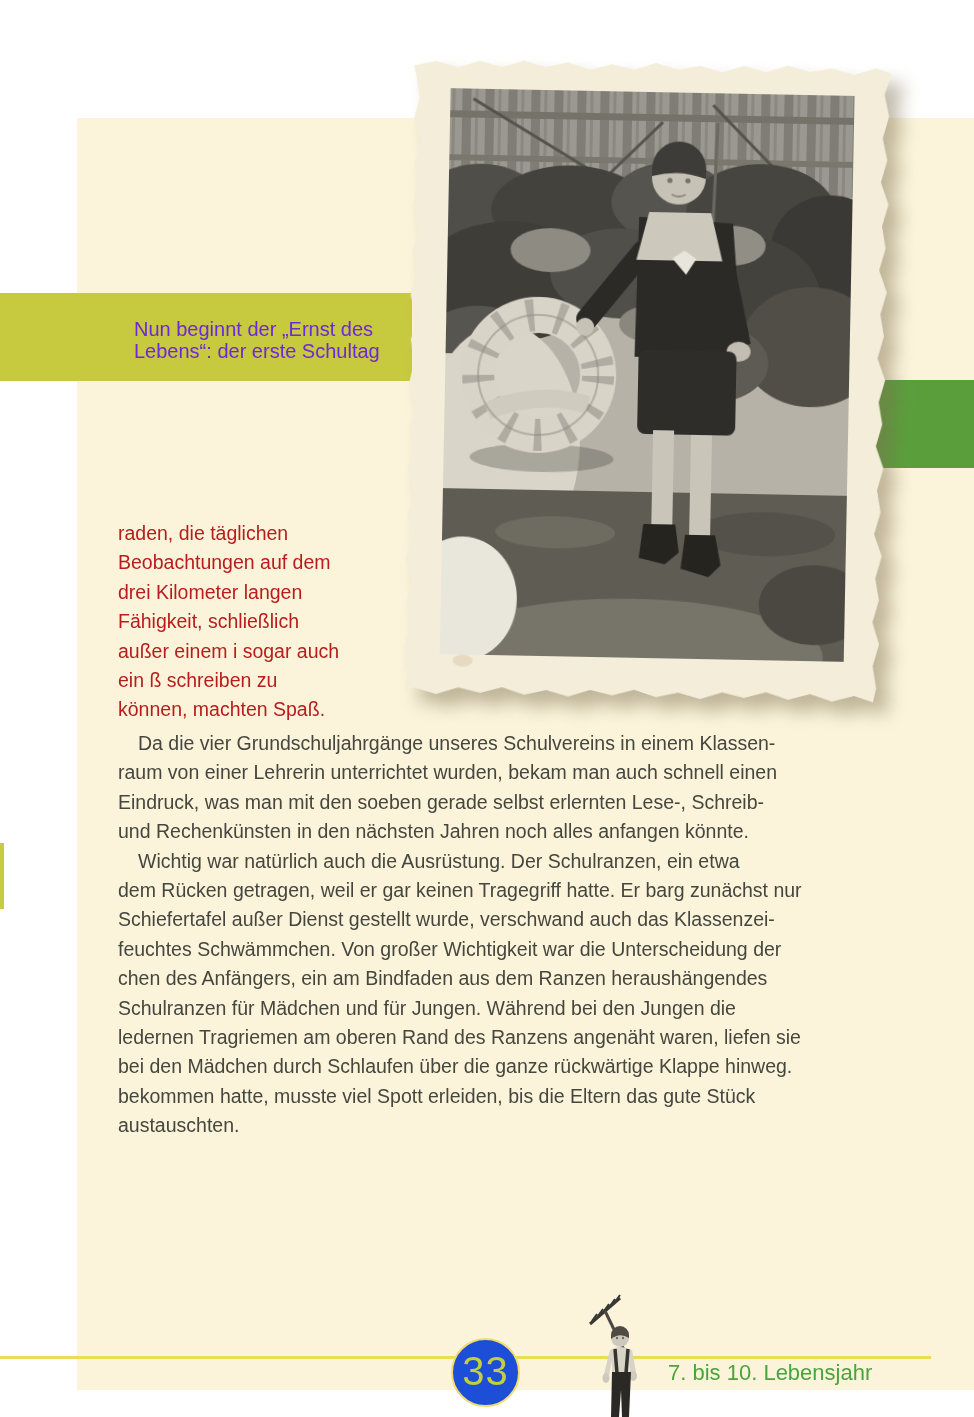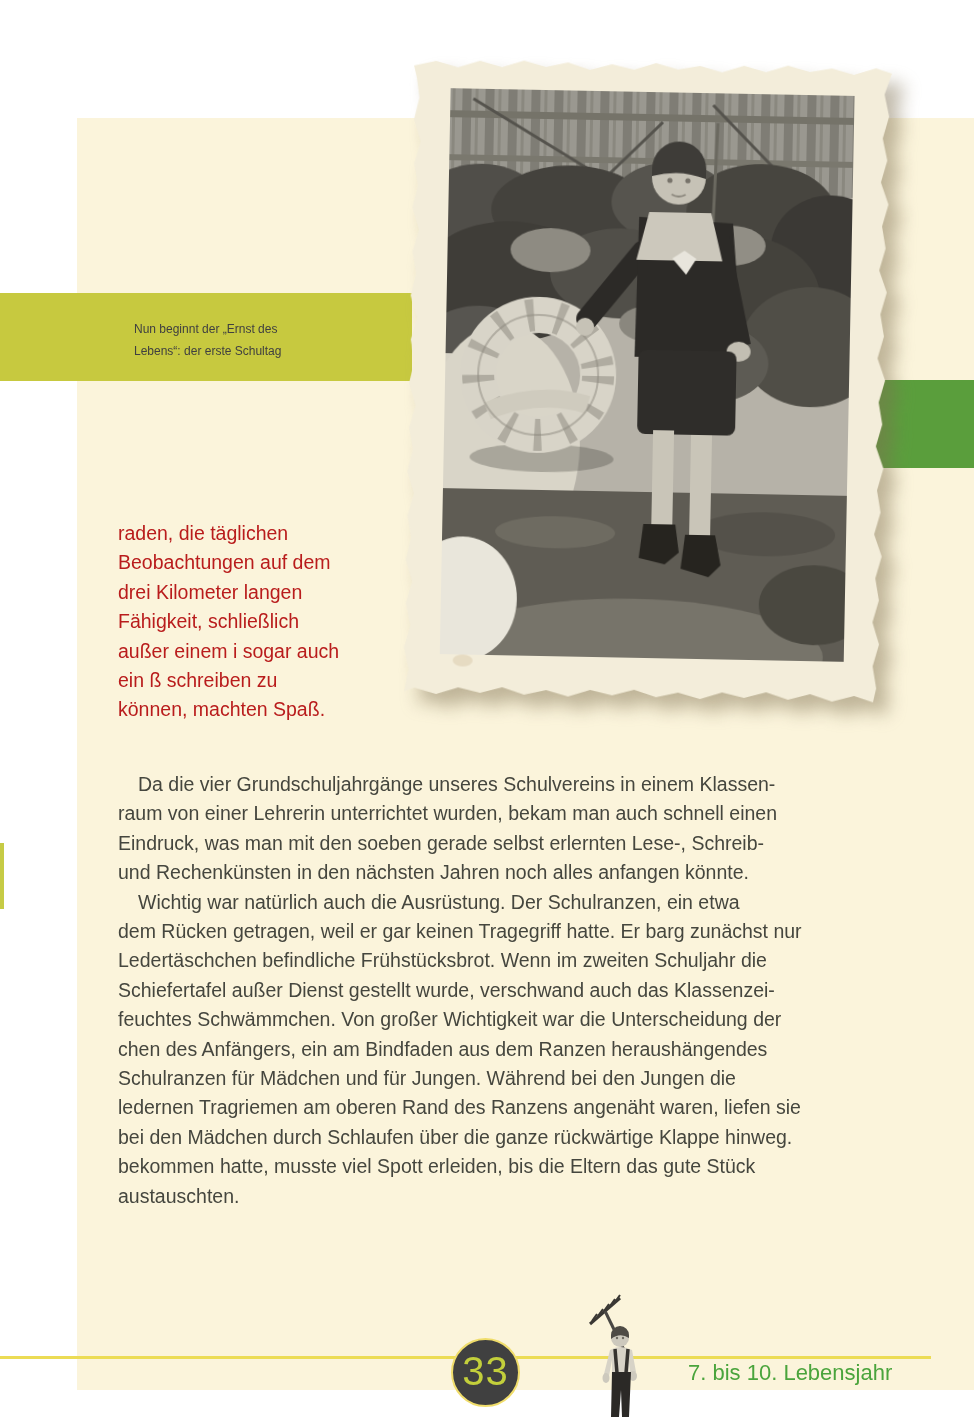--- a/index.html
+++ b/index.html
@@ -16,60 +16,60 @@
   .left-strip {
     position:absolute; left:0; top:843px; width:4px; height:66px;
     background:#c6cb45;
   }
   .caption-band {
     position:absolute; left:0; top:293px; width:412px; height:88px;
     background:#c7c93f;
   }
   .caption-text {
     position:absolute; left:134px; top:25px;
-    font-size:12px; line-height:22px; color:#404040;
+    font-size:20px; line-height:22px; color:#6d28d9;
   }
   .green-band {
     position:absolute; left:856px; top:380px; width:118px; height:88px;
     background:#5a9e3c;
   }
   .photo-wrap {
     position:absolute; left:408px; top:62px; width:478px; height:644px;
     transform:rotate(1.1deg); transform-origin:50% 50%;
     filter:drop-shadow(13px 13px 9px rgba(125,110,80,.48));
   }
   .body-col {
     position:absolute; left:118px; top:519px;
     font-size:19.5px; line-height:29.4px; color:#b91c1c;
   }
   .paras {
-    position:absolute; left:118px; top:770px; width:750px;
+    position:absolute; left:118px; top:729px; width:750px;
     font-size:19.5px; line-height:29.4px; color:#45463e;
   }
   .line { white-space:nowrap; }
   .indent { padding-left:20px; }
 
   .footer-rule {
     position:absolute; left:0; top:1356px; width:931px; height:3px;
     background:#ecdc55;
   }
   .num-circle {
     position:absolute; left:451px; top:1338px; width:69px; height:69px;
-    border-radius:50%; background:#404040; border:2px solid #f0dd6b;
+    border-radius:50%; background:#1d4ed8; border:2px solid #f0dd6b;
     display:flex; align-items:center; justify-content:center;
   }
   .page-number {
     font-size:40px; color:#c3cf3b; letter-spacing:1px; font-weight:400;
     transform:translateY(-1px);
   }
   .rake-boy {
     position:absolute; left:584px; top:1290px; width:64px; height:127px;
   }
   .section-label {
-    position:absolute; left:688px; top:1360px;
+    position:absolute; left:668px; top:1360px;
     font-size:22px; color:#4aa43c;
   }
 </style>
 </head>
 <body>
 
 <div id="page">
 
   <div class="cream-block"></div>
 
@@ -182,21 +182,20 @@
   <div class="paras">
     <div>
       <div class="line indent">Da die vier Grundschuljahrgänge unseres Schulvereins in einem Klassen-</div>
       <div class="line">raum von einer Lehrerin unterrichtet wurden, bekam man auch schnell einen</div>
       <div class="line">Eindruck, was man mit den soeben gerade selbst erlernten Lese-, Schreib-</div>
       <div class="line">und Rechenkünsten in den nächsten Jahren noch alles anfangen könnte.</div>
     </div>
     <div>
       <div class="line indent">Wichtig war natürlich auch die Ausrüstung. Der Schulranzen, ein etwa</div>
       <div class="line">dem Rücken getragen, weil er gar keinen Tragegriff hatte. Er barg zunächst nur</div>
-      <div class="line">Ledertäschchen befindliche Frühstücksbrot. Wenn im zweiten Schuljahr die</div>
       <div class="line">Schiefertafel außer Dienst gestellt wurde, verschwand auch das Klassenzei-</div>
       <div class="line">feuchtes Schwämmchen. Von großer Wichtigkeit war die Unterscheidung der</div>
       <div class="line">chen des Anfängers, ein am Bindfaden aus dem Ranzen heraushängendes</div>
       <div class="line">Schulranzen für Mädchen und für Jungen. Während bei den Jungen die</div>
       <div class="line">ledernen Tragriemen am oberen Rand des Ranzens angenäht waren, liefen sie</div>
       <div class="line">bei den Mädchen durch Schlaufen über die ganze rückwärtige Klappe hinweg.</div>
       <div class="line">bekommen hatte, musste viel Spott erleiden, bis die Eltern das gute Stück</div>
       <div class="line">austauschten.</div>
     </div>
   </div>

